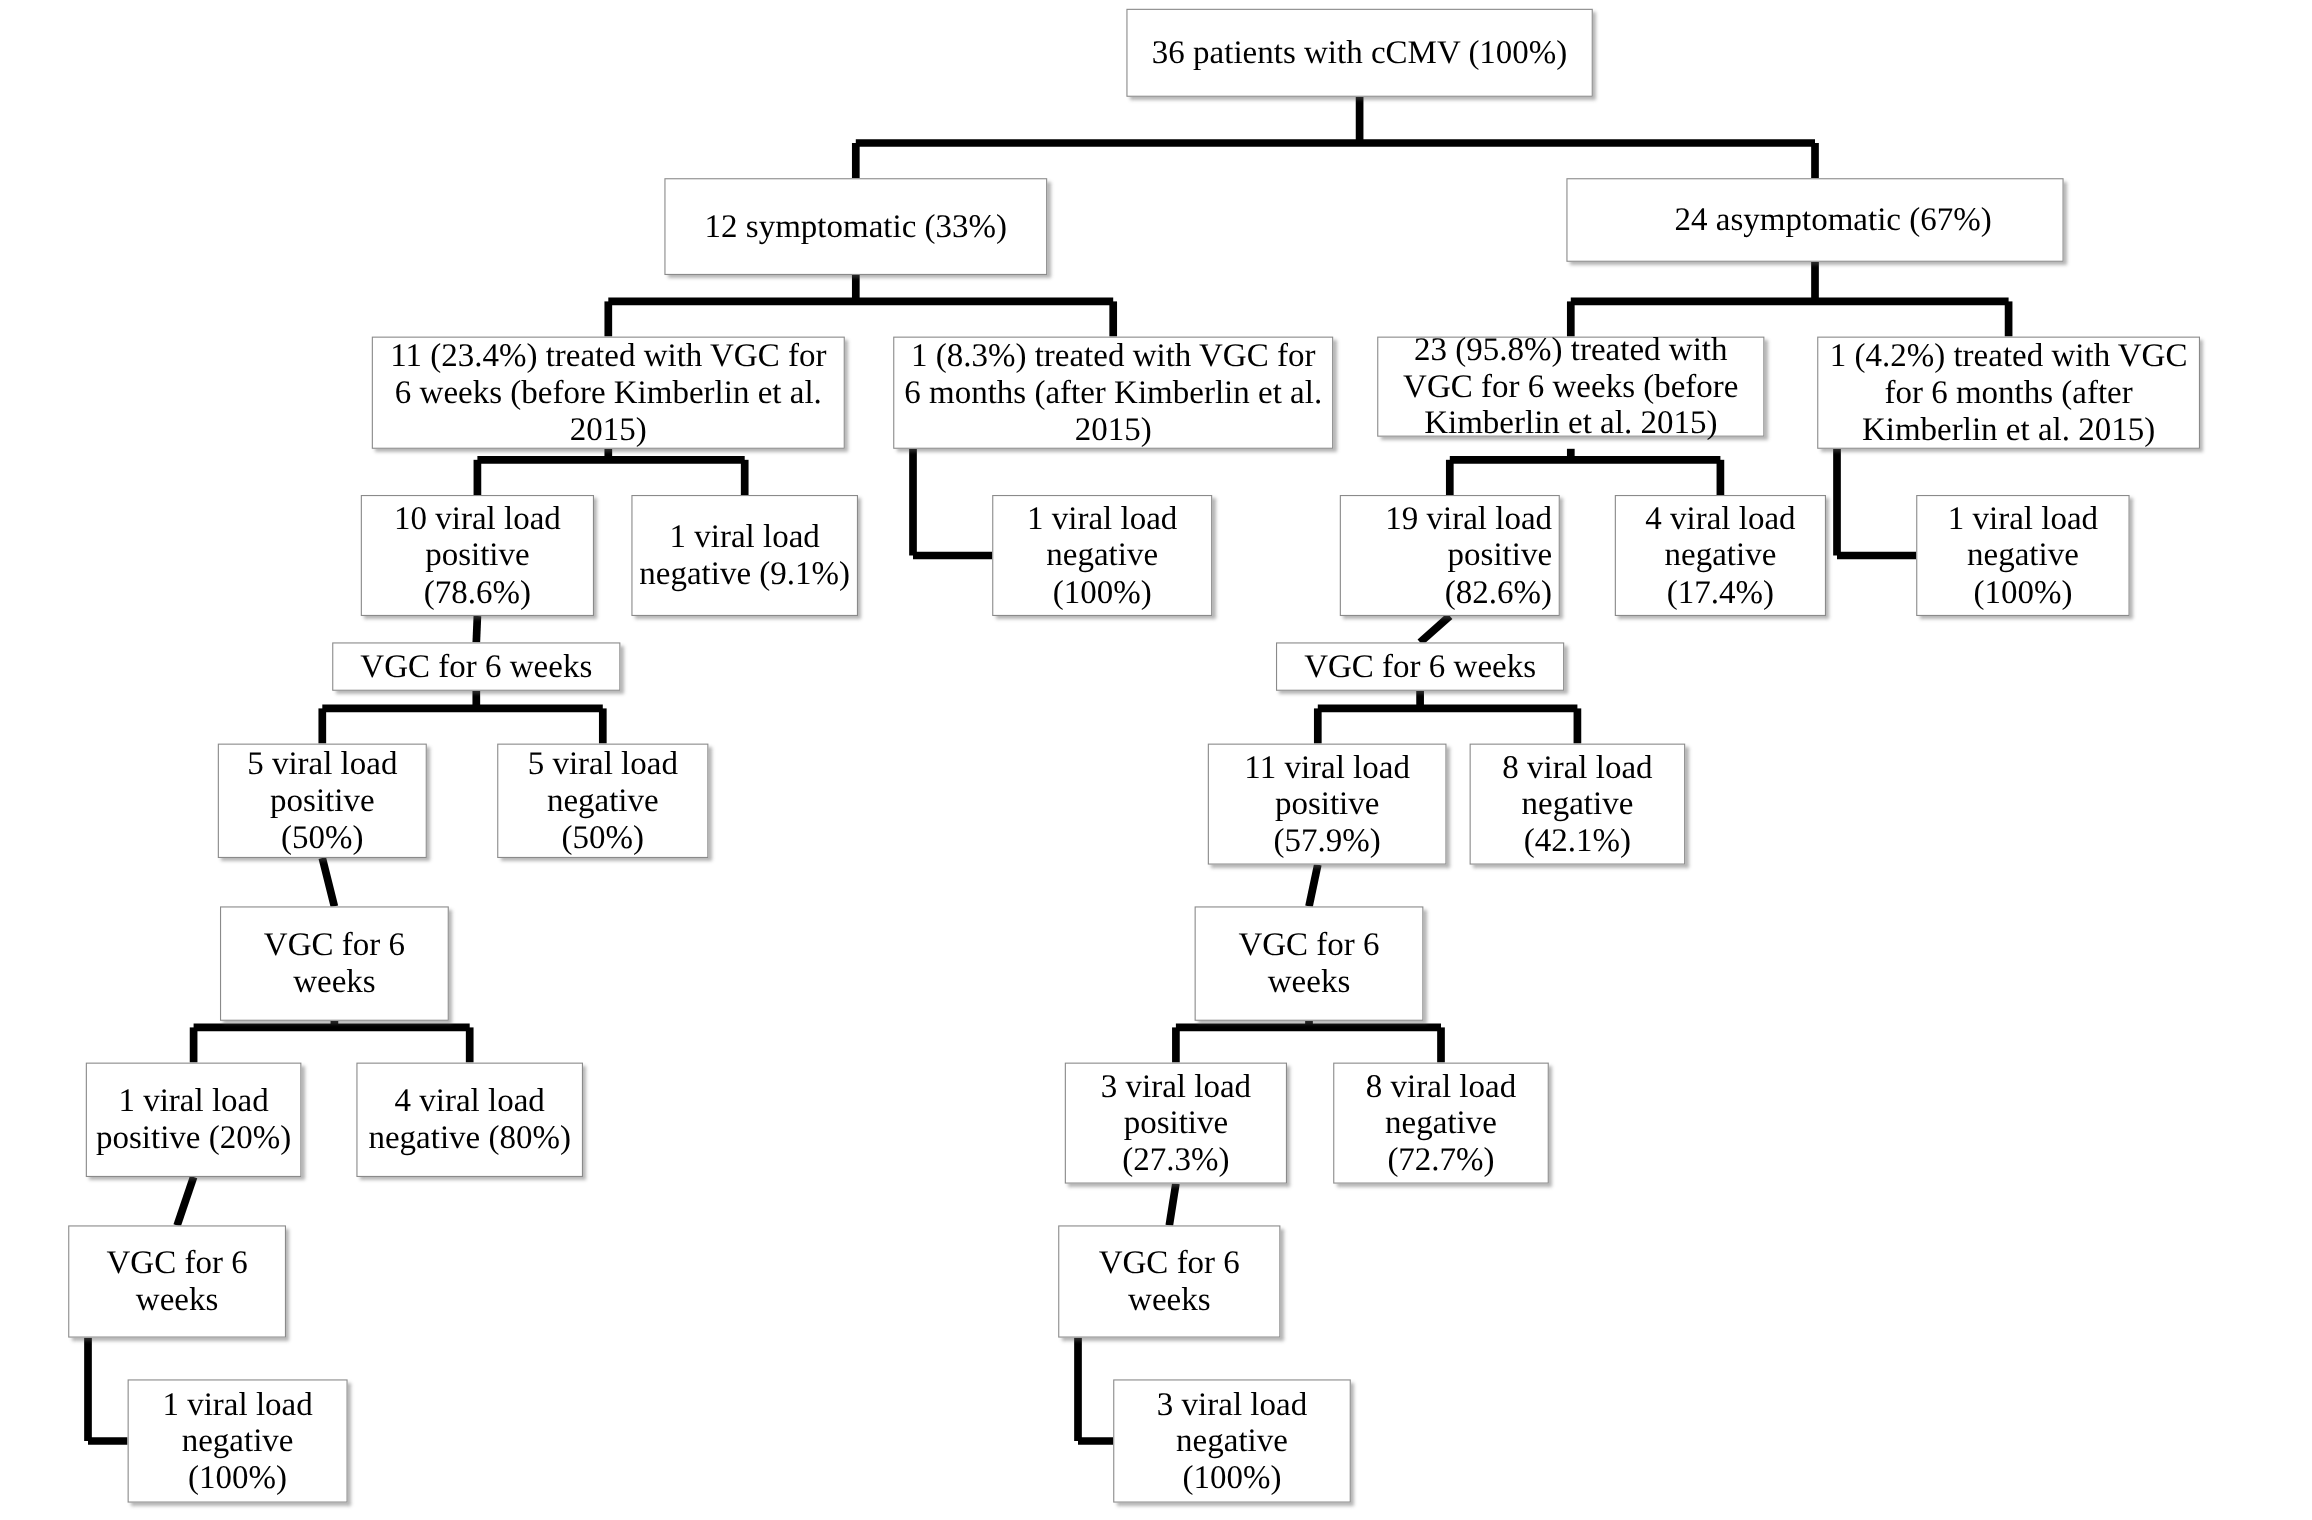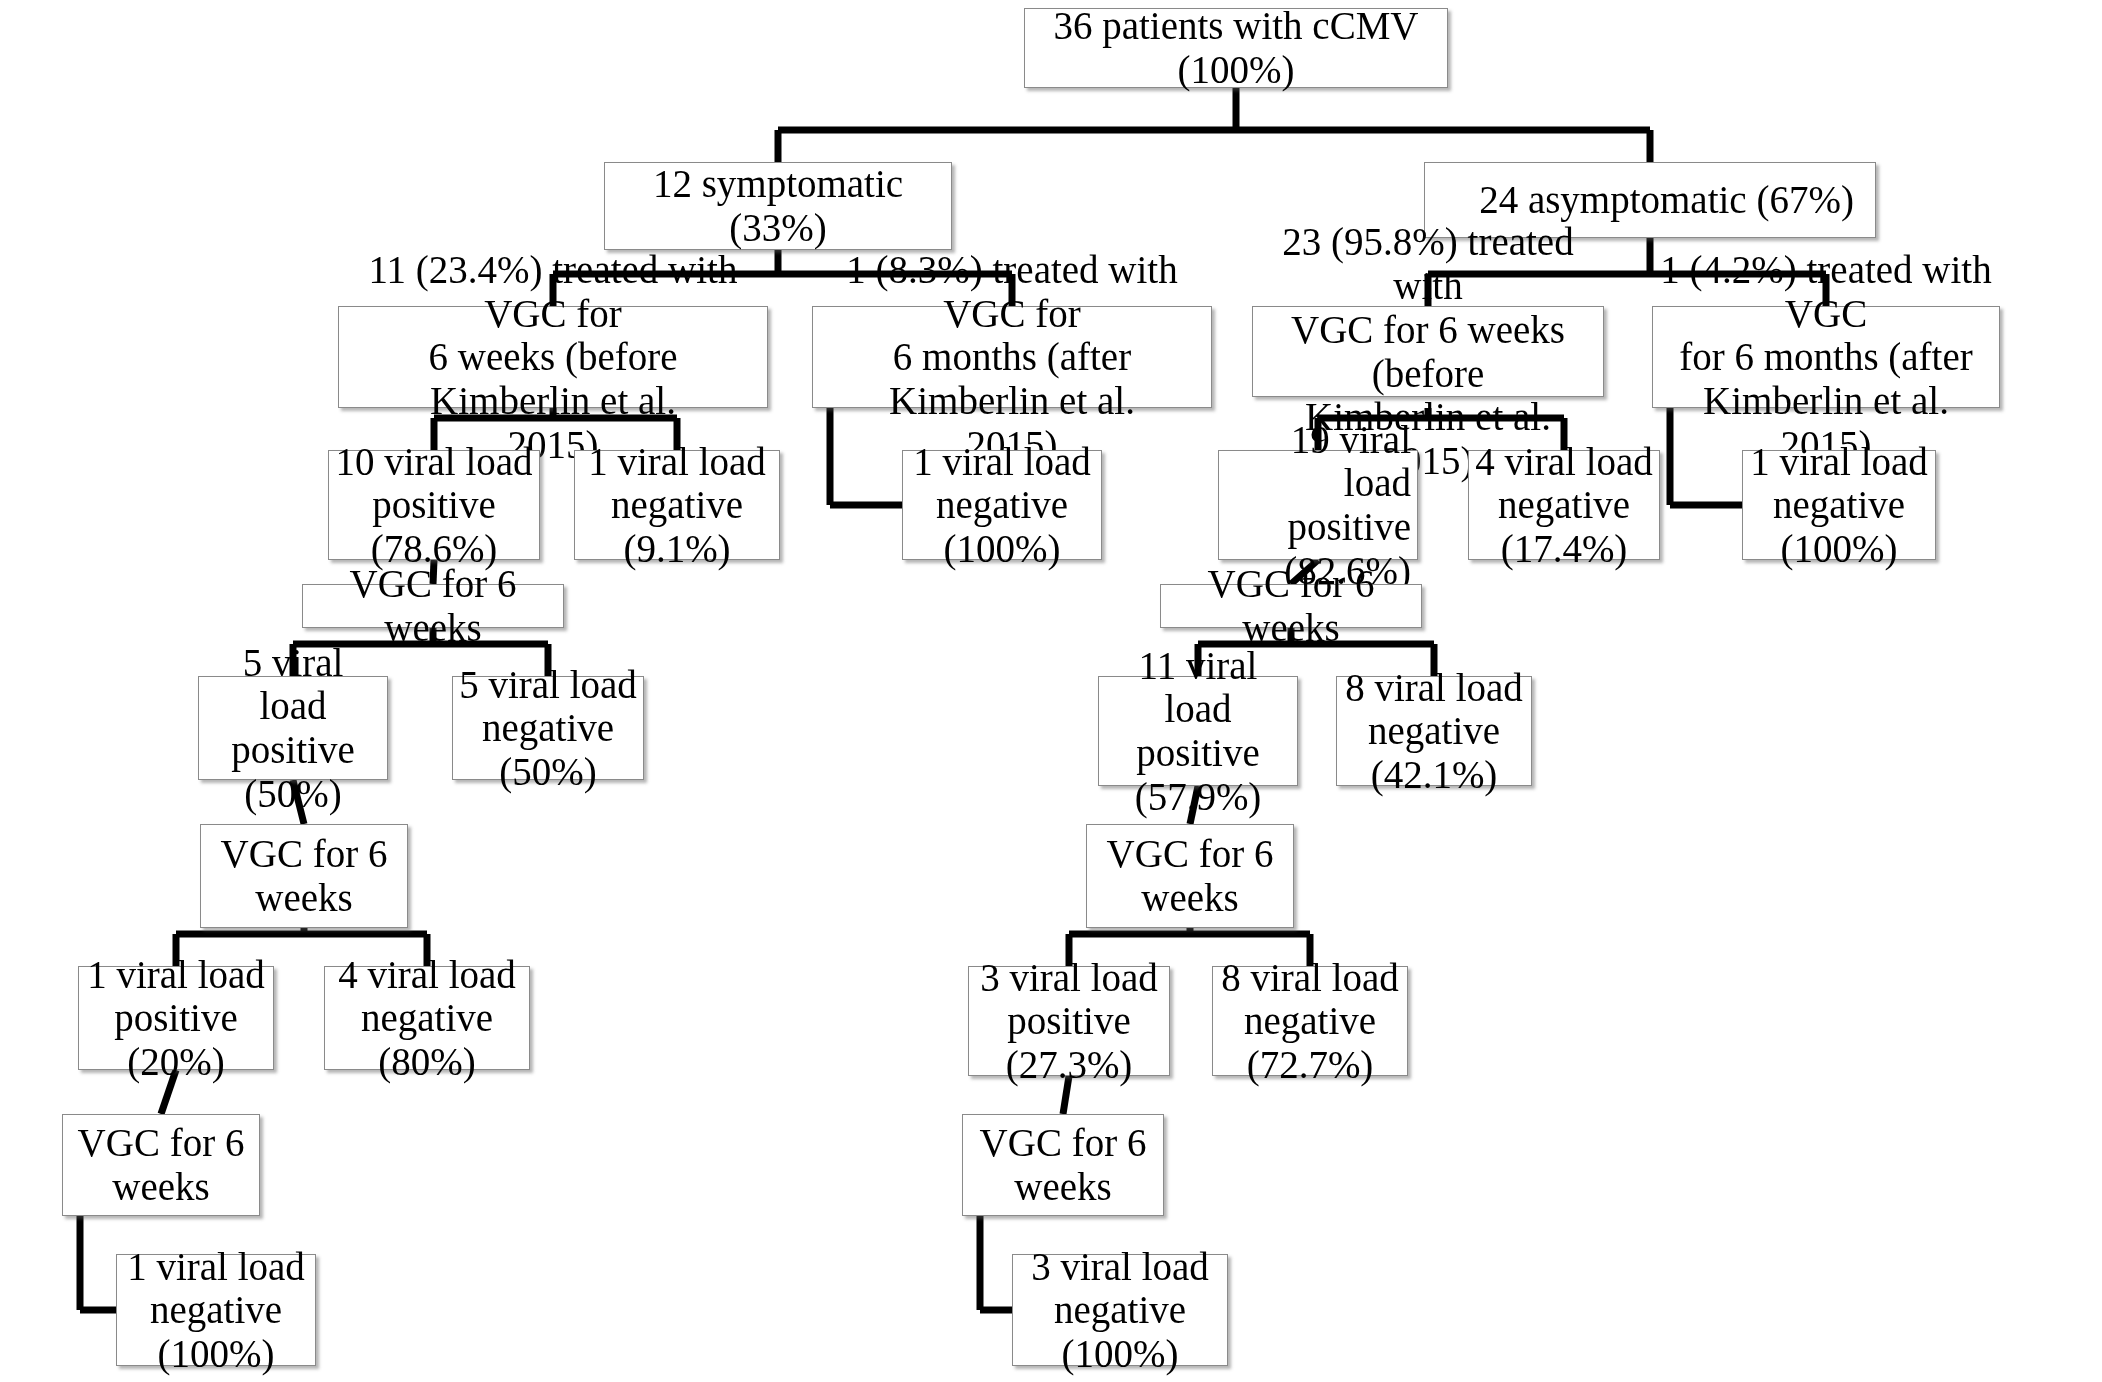--- a/index.html
+++ b/index.html
@@ -27,21 +27,21 @@
     position: absolute;
     box-sizing: border-box;
     background: #ffffff;
     border: 1.5px solid #8a8a8a;
     box-shadow: 3px 3px 3px rgba(90,90,90,0.45);
     display: flex;
     align-items: center;
     justify-content: center;
     text-align: center;
     color: #000000;
-    font-size: 39px;
+    font-size: 30px;
     line-height: 1.12;
     padding: 2px 6px;
     z-index: 2;
   }
   .node .txt {
     display: block;
     width: 100%;
     white-space: pre-line;
   }
 </style>
@@ -166,21 +166,21 @@
       <span class="txt">VGC for 6 weeks</span>
     </div>
     <div class="node" style="left: 198px; top: 676px; width: 190px; height: 104px; border-color: rgb(138, 138, 138); background: rgb(255, 255, 255);">
       <span class="txt">5 viral load
 positive (50%)</span>
     </div>
     <div class="node" style="left: 452px; top: 676px; width: 192px; height: 104px; border-color: rgb(138, 138, 138); background: rgb(255, 255, 255);">
       <span class="txt">5 viral load
 negative (50%)</span>
     </div>
-    <div class="node" style="left: 1098px; top: 676px; width: 200px; height: 110px; border-color: rgb(138, 138, 138); background: rgb(255, 255, 255);">
+    <div class="node" style="left: 1098px; top: 676px; width: 217px; height: 110px; border-color: rgb(138, 138, 138); background: rgb(255, 255, 255);">
       <span class="txt">11 viral load
 positive
 (57.9%)</span>
     </div>
     <div class="node" style="left: 1336px; top: 676px; width: 196px; height: 110px; border-color: rgb(138, 138, 138); background: rgb(255, 255, 255);">
       <span class="txt">8 viral load
 negative
 (42.1%)</span>
     </div>
     <div class="node" style="left: 200px; top: 824px; width: 208px; height: 104px; border-color: rgb(138, 138, 138); background: rgb(255, 255, 255);">

